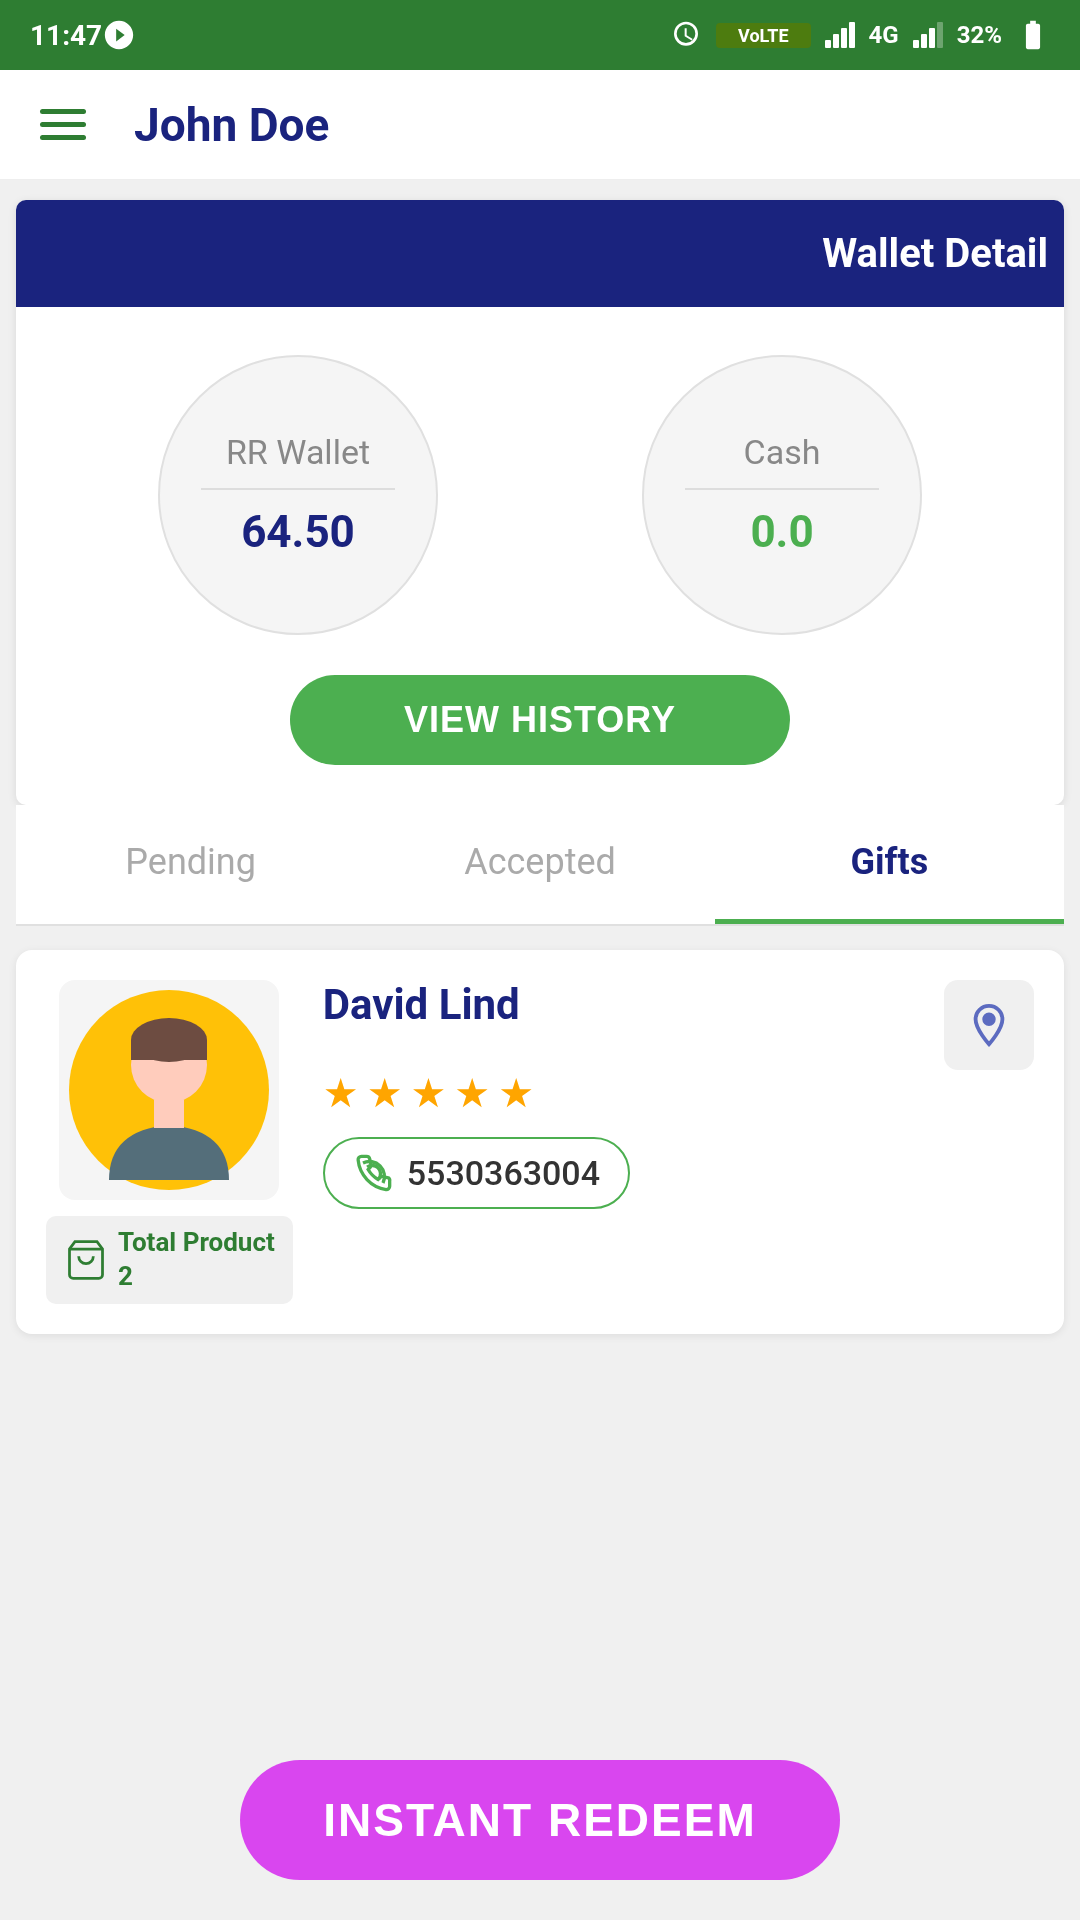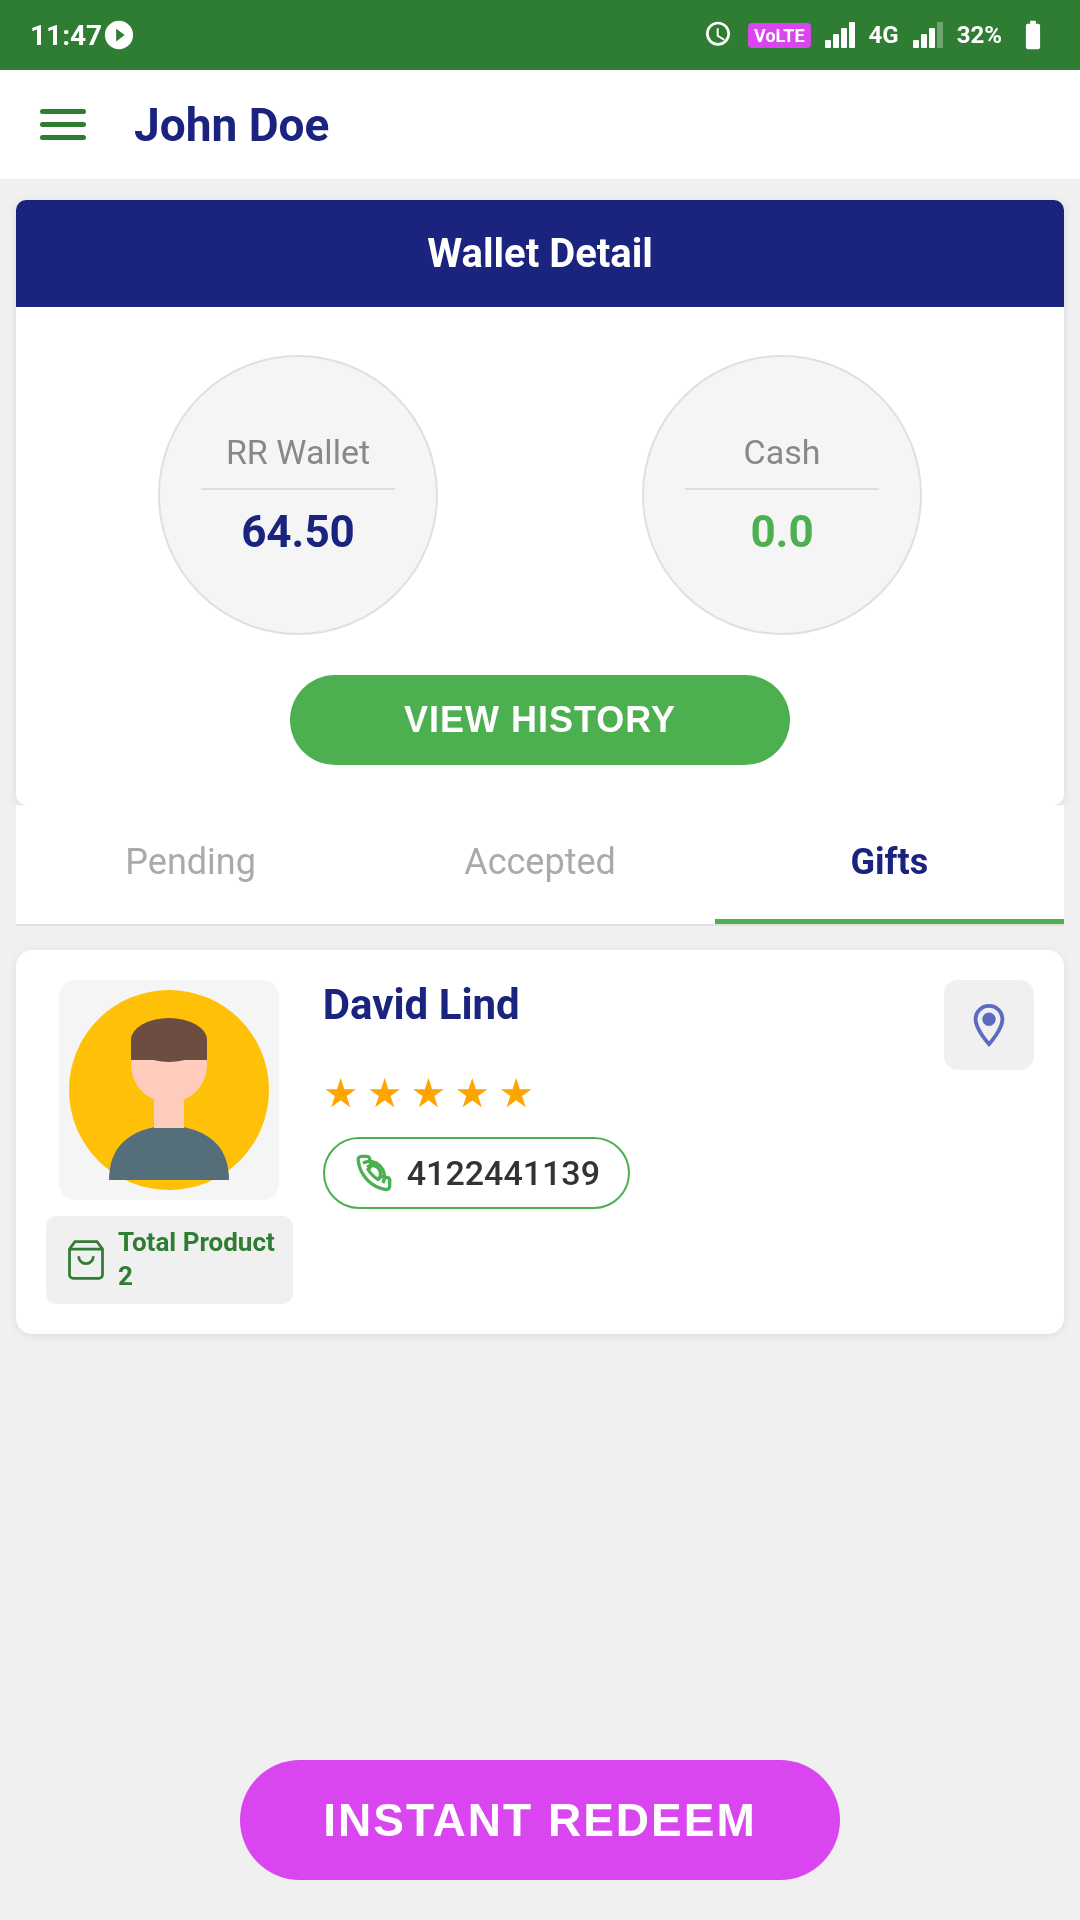--- a/index.html
+++ b/index.html
@@ -23,24 +23,24 @@
       align-items: center;
       justify-content: space-between;
       padding: 0 30px;
       color: white;
       font-size: 28px;
       font-weight: bold;
     }
     .status-left { display: flex; align-items: center; gap: 0; }
     .status-right { display: flex; align-items: center; gap: 14px; font-size: 24px; }
     .volte-badge {
-      background: #d946ef;
+      background: #4d7c0f;
       color: white;
       font-size: 18px;
-      padding: 2px 6px;
+      padding: 2px 22px;
       border-radius: 4px;
       font-weight: bold;
     }
     .signal-bar { display: flex; align-items: flex-end; gap: 2px; }
     .bar { background: white; width: 6px; border-radius: 1px; }
 
     
     .header {
       width: 100%;
       height: 110px;
@@ -101,22 +101,22 @@
     
     .wallet-detail-card {
       background: white;
       margin: 20px 16px 0;
       border-radius: 10px;
       overflow: hidden;
       box-shadow: 0 2px 8px rgba(0,0,0,0.1);
     }
     .wallet-detail-header {
       background: #1a237e;
-      padding: 30px 0;
-      text-align: center;
+      padding: 30px 16px;
+      text-align: right;
     }
     .wallet-detail-header-text {
       color: white;
       font-size: 40px;
       font-weight: bold;
     }
     .wallet-circles {
       display: flex;
       justify-content: space-around;
       padding: 48px 40px 40px;
@@ -437,21 +437,21 @@
       </div>
 
       
       <div class="phone-badge">
         <svg width="40" height="40" viewBox="0 0 24 24" fill="none" stroke="#4caf50" stroke-width="2">
           <path d="M22 16.92v3a2 2 0 0 1-2.18 2A19.79 19.79 0 0 1 3.08 4.18 2 2 0 0 1 5.07 2h3a2 2 0 0 1 2 1.72 12.84 12.84 0 0 0 .7 2.81 2 2 0 0 1-.45 2.11L9.09 9.91a16 16 0 0 0 6 6l1.27-1.27a2 2 0 0 1 2.11-.45 12.84 12.84 0 0 0 2.81.7A2 2 0 0 1 22 16.92z"></path>
 
           <path d="M8.5 8.5 A5 5 0 0 1 15.5 15.5" stroke="#4caf50" fill="none"></path>
           <path d="M6 6 A9 9 0 0 1 18 18" stroke="#4caf50" fill="none"></path>
         </svg>
-        <span class="phone-number">4122441139</span>
+        <span class="phone-number">5530363004</span>
       </div>
 
       
     </div>
   </div>
 </div>
 
 <div class="bottom-space"></div>
 
 <button class="instant-redeem-btn">INSTANT REDEEM</button>

